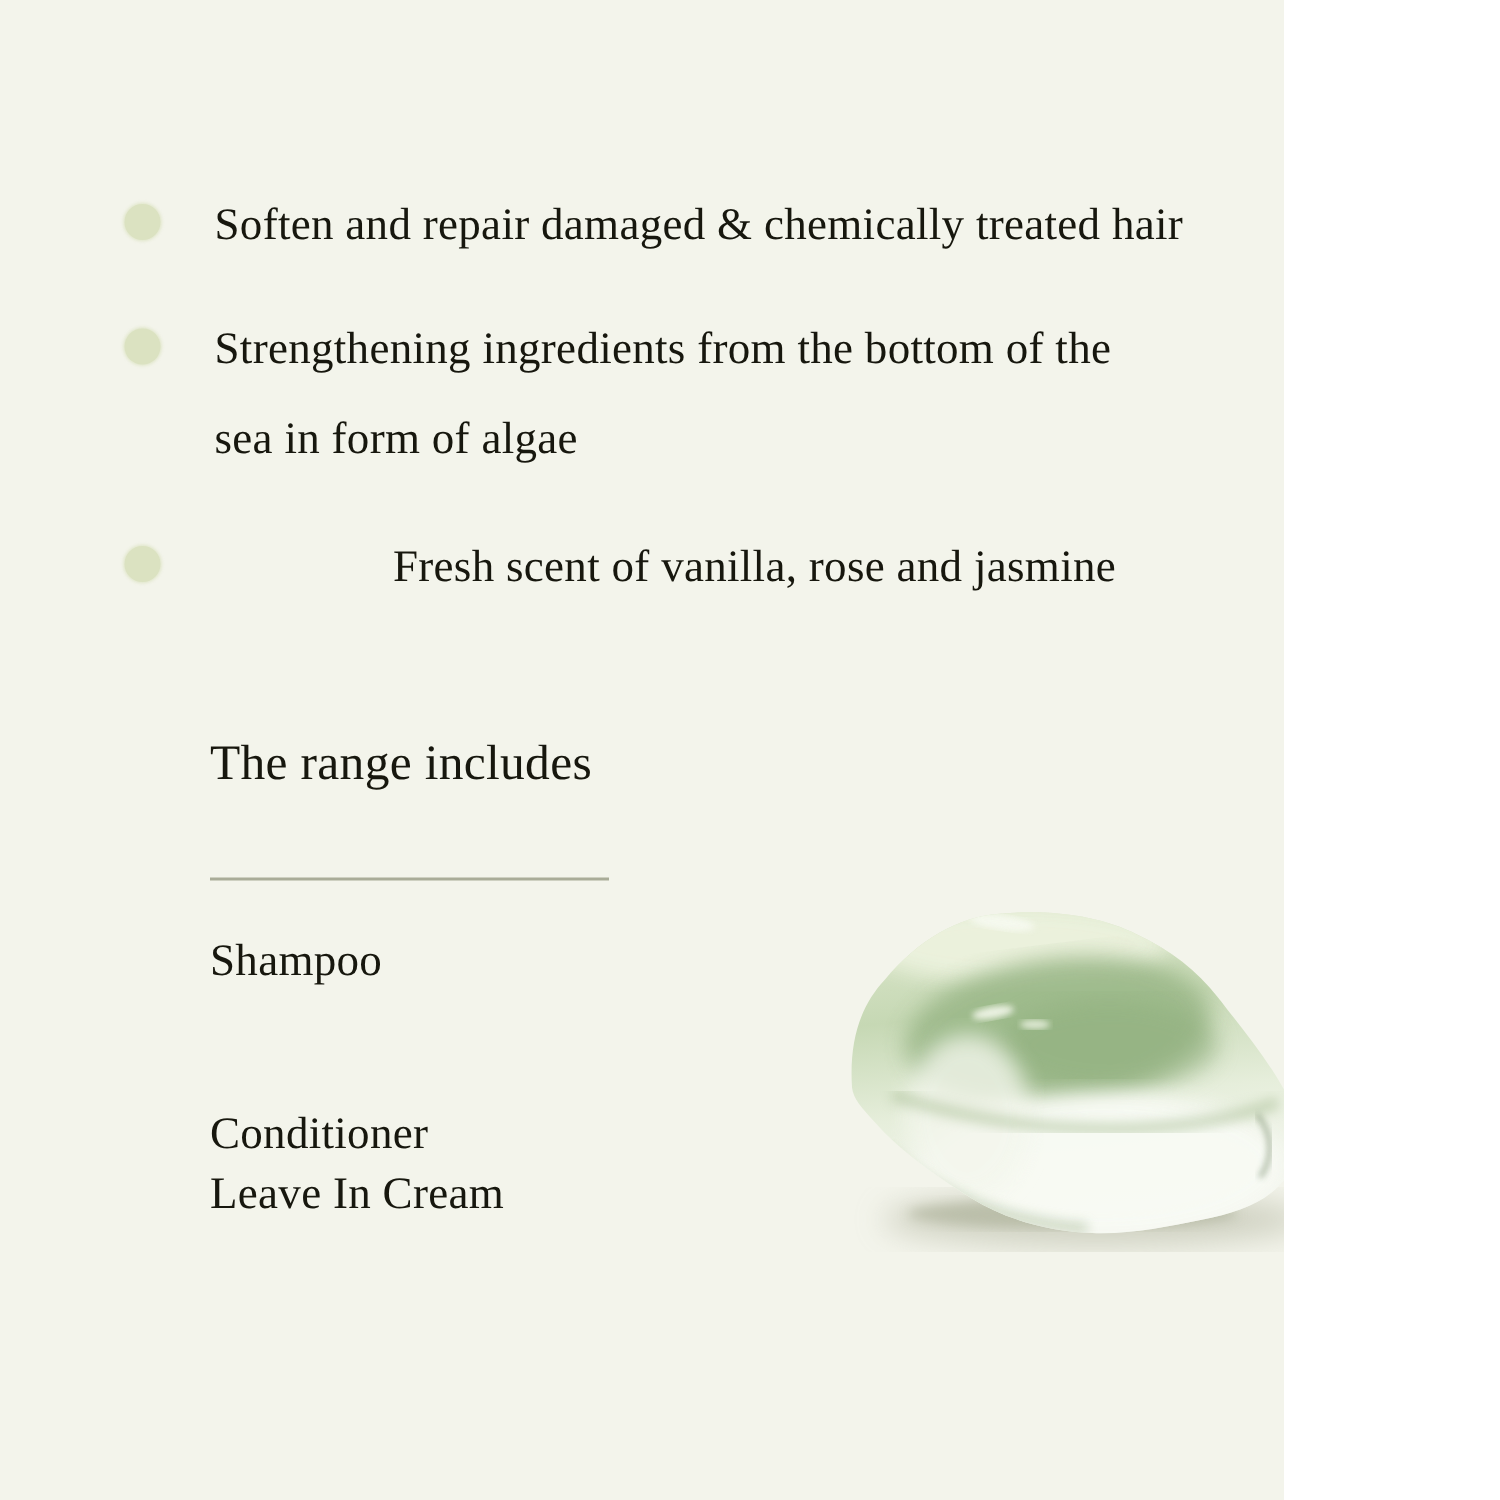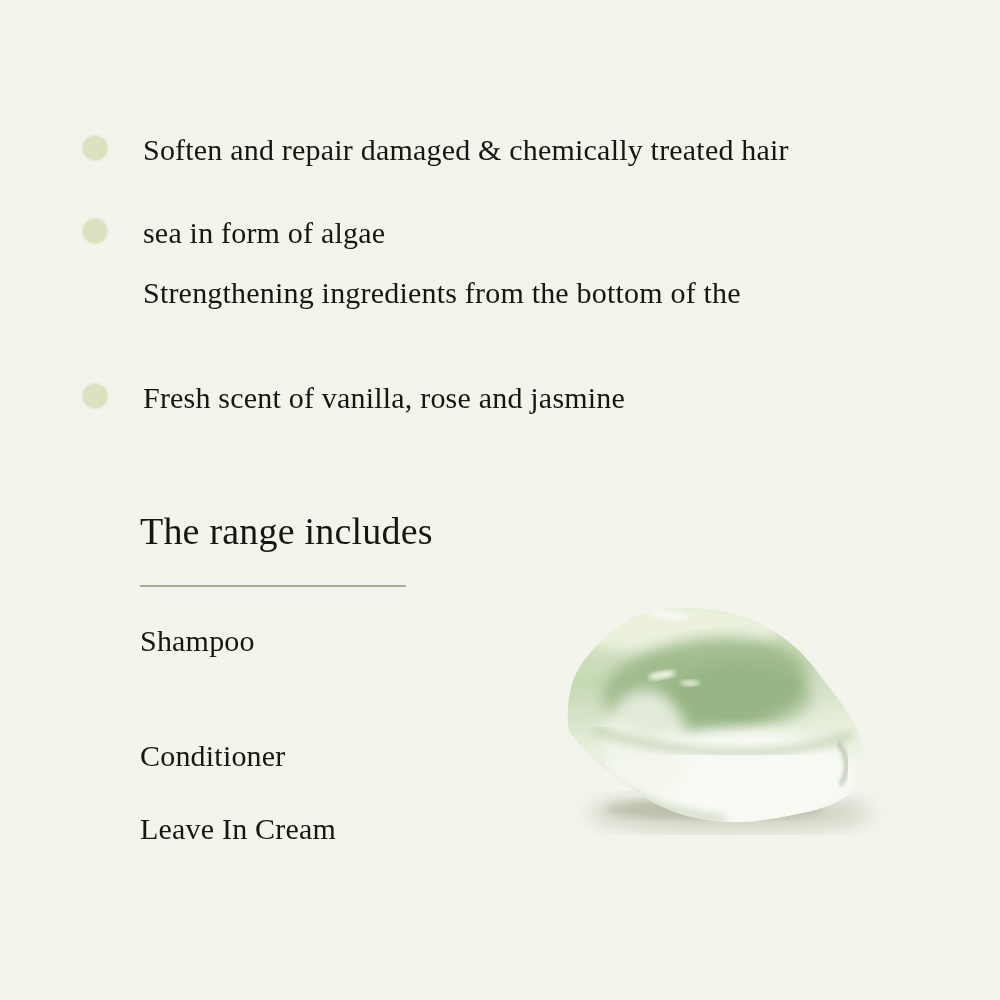--- a/index.html
+++ b/index.html
@@ -1,18 +1,18 @@
 <!DOCTYPE html>
 <html><head>
 <meta charset="utf-8">
 <style>
   html,body{margin:0;padding:0;}
   .canvas{
     position:relative;
-    width:1000px;height:1000px;
+    width:856px;height:1000px;
     background:#f3f4eb;
     font-family:"Liberation Serif","DejaVu Serif",serif;
     color:#17170e;
     overflow:hidden;
   }
   .bullet-row{
     position:absolute;
     left:83px;
     width:780px;
   }
@@ -26,22 +26,22 @@
   }
   .bullet-text{
     margin-left:60px;
     font-size:30px;
     line-height:60px;
     letter-spacing:0.2px;
     white-space:nowrap;
   }
   .section-heading{
     position:absolute;
-    left:140px;top:501px;
-    font-size:38px;
+    left:140px;top:479px;
+    font-size:33px;
     line-height:60px;
     letter-spacing:0.2px;
   }
   .divider{
     position:absolute;
     left:140px;top:585px;
     width:266px;height:2px;
     background:#a9ac98;
   }
   .range-item{
@@ -66,38 +66,38 @@
   <div class="bullet-row" style="top:120px;">
     <span class="bullet-dot"></span>
     <div class="bullet-text">
       <div>Soften and repair damaged &amp; chemically treated hair</div>
     </div>
   </div>
 
   <div class="bullet-row" style="top:203px;">
     <span class="bullet-dot"></span>
     <div class="bullet-text">
+      <div>Strengthening ingredients from the bottom of the</div>
       <div>sea in form of algae</div>
-      <div>Strengthening ingredients from the bottom of the</div>
     </div>
   </div>
 
-  <div class="bullet-row" style="top:368px;">
+  <div class="bullet-row" style="top:348px;text-align:center;">
     <span class="bullet-dot"></span>
     <div class="bullet-text">
       <div>Fresh scent of vanilla, rose and jasmine</div>
     </div>
   </div>
 
   <div class="section-heading">The range includes</div>
   <div class="divider"></div>
 
   <div class="range-item" style="top:611px;">Shampoo</div>
   <div class="range-item" style="top:726px;text-align:right;">Conditioner</div>
-  <div class="range-item" style="top:799px;text-align:center;">Leave In Cream</div>
+  <div class="range-item" style="top:766px;text-align:center;">Leave In Cream</div>
 
   <svg class="cream-swatch" viewBox="0 0 340 270" xmlns="http://www.w3.org/2000/svg" aria-hidden="true">
     <defs>
       <linearGradient id="creamGrad" x1="0.2" y1="0" x2="0.35" y2="1">
         <stop offset="0" stop-color="#dde8cd"></stop>
         <stop offset="0.32" stop-color="#c6d8b4"></stop>
         <stop offset="0.62" stop-color="#e6eedb"></stop>
         <stop offset="0.85" stop-color="#f2f5ec"></stop>
         <stop offset="1" stop-color="#f4f6ef"></stop>
       </linearGradient>

